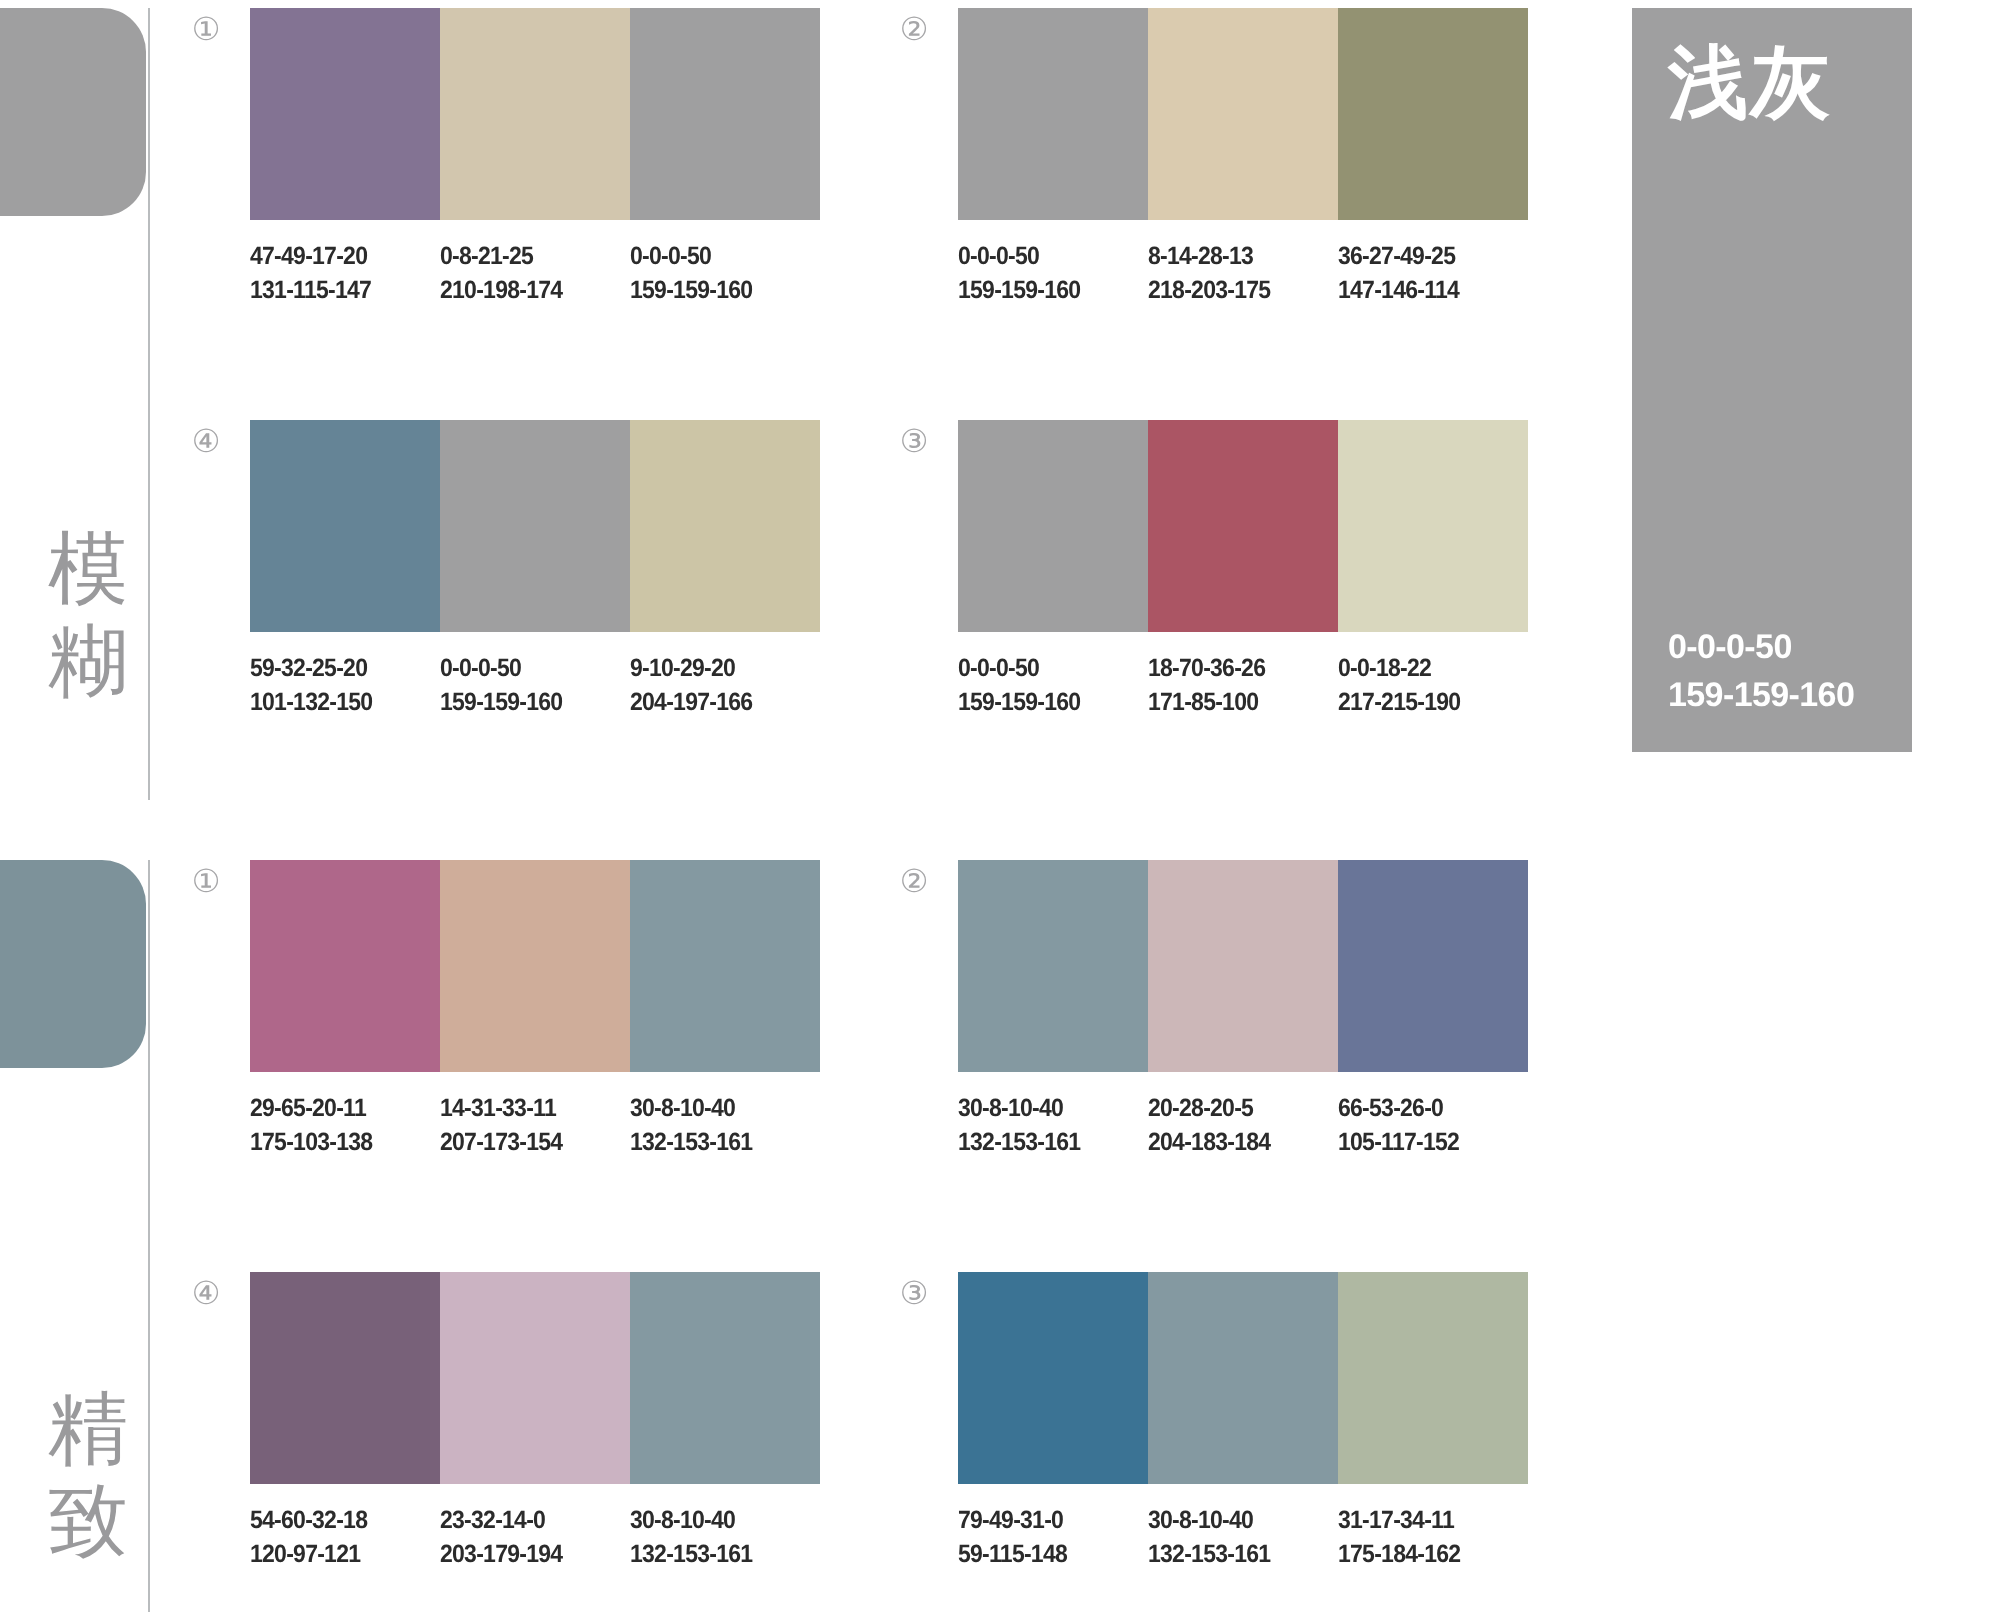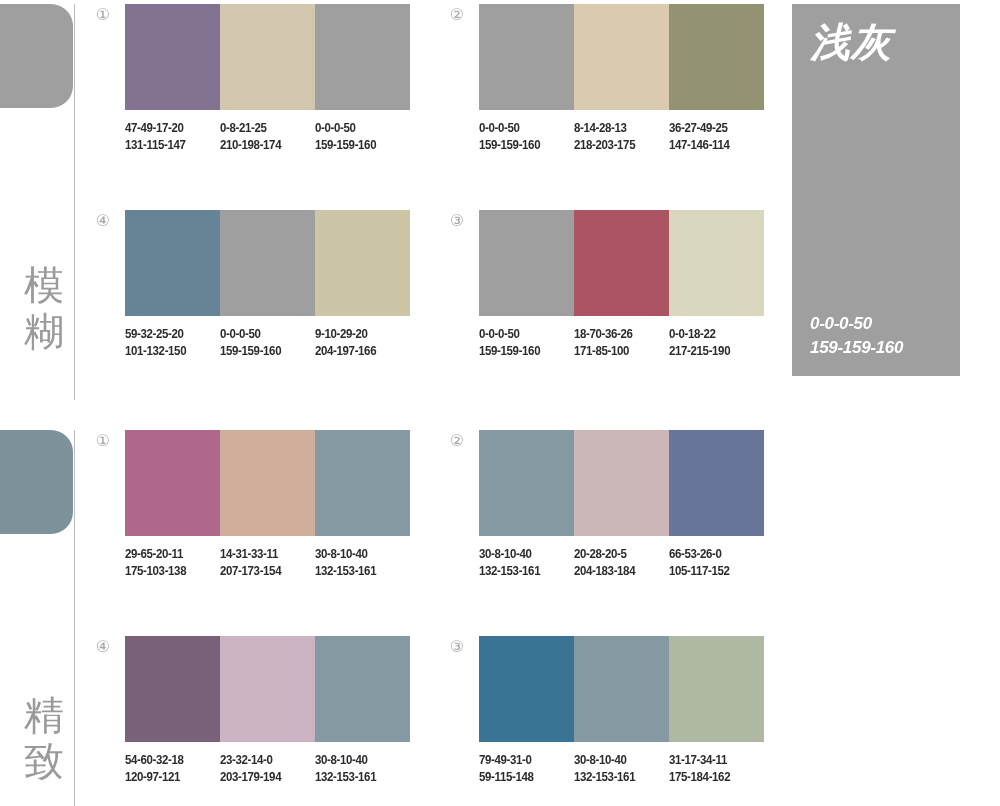--- a/index.html
+++ b/index.html
@@ -117,23 +117,22 @@
     font-family: "Liberation Sans", sans-serif;
     transform: scaleX(0.92);
     transform-origin: left center;
   }
   .caption .cmyk,
   .caption .rgb { display: block; }
 
   
   .hero {
     position: absolute;
-    left: 792px;
-    width: 168px;
-    font-style: italic;
+    left: 816px;
+    width: 140px;
   }
   #section-0 .hero { top: 4px;  height: 372px; }
   .hero-title {
     position: absolute;
     left: 18px;
     top: 14px;
     font-size: 40px;
     line-height: 48px;
     font-weight: bold;
     color: #ffffff;

